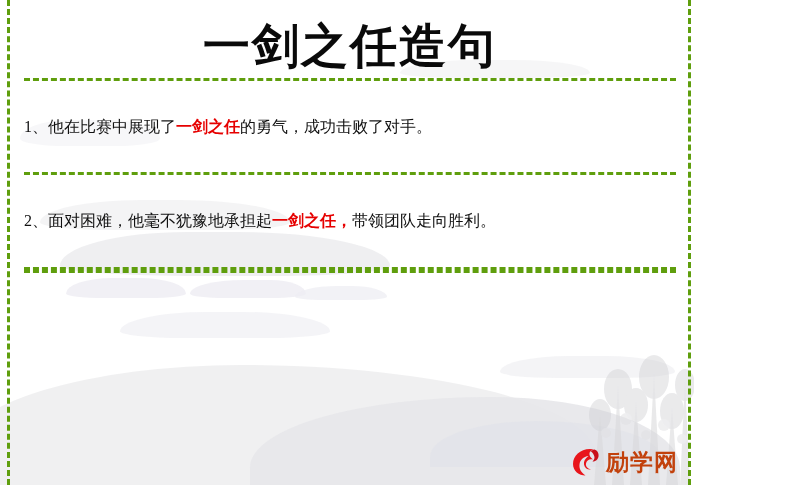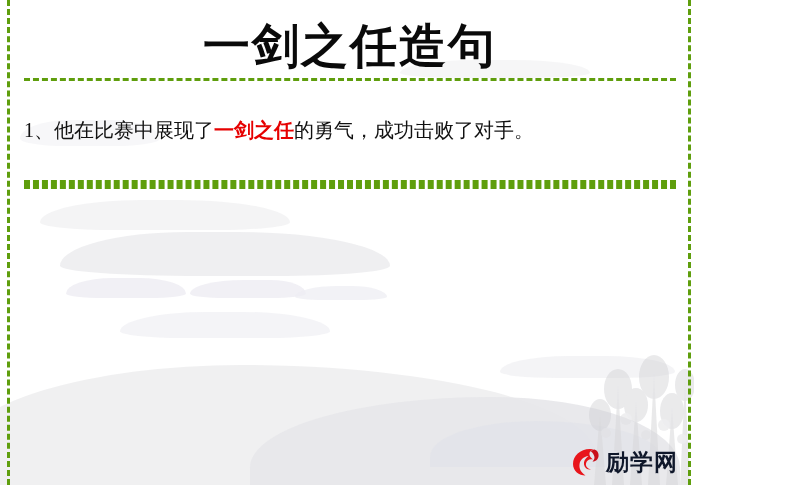--- a/index.html
+++ b/index.html
@@ -190,21 +190,21 @@
     position: relative;
     z-index: 2;
     margin: 0 24px 0 24px;
   }
   .divider {
     height: 0;
     border-top: 3px dashed #5f9e0d;
   }
   .sentence {
     font-family: "Liberation Serif", "DejaVu Serif", serif;
-    font-size: 20px;
+    font-size: 16px;
     line-height: 41px;
     color: #111111;
     padding: 10px 0 11px 0;
     letter-spacing: 0px;
     word-break: break-all;
   }
   .kw {
     color: #e60000;
     font-weight: 700;
   }
@@ -227,21 +227,21 @@
   .logo-mark {
     width: 30px;
     height: 30px;
     display: block;
   }
   .logo-text {
     font-family: "DejaVu Sans", "Liberation Sans", sans-serif;
     font-weight: 700;
     font-size: 23px;
     line-height: 1;
-    color: #0f172a;
+    color: #c2410c;
     letter-spacing: 1px;
   }
 </style>
 </head>
 <body>
 
 <div id="page">
 
   <div class="bg-layer">
     <div class="wash wash-cloud-7"></div>
@@ -295,20 +295,23 @@
   <div class="content">
 
     <div class="divider"></div>
 
     <div class="block-1">
       <p class="sentence"><span>1、</span><span>他在比赛中展现了</span><span class="kw">一剑之任</span><span>的勇气，成功击败了对手。</span></p>
     </div>
 
     <div class="divider"></div>
 
+    <div class="block-2">
+      <p class="sentence"><span>2、</span><span>面对困难，他毫不犹豫地承担起</span><span class="kw">一剑之任，</span><span>带领团队走向胜利。</span></p>
+    </div>
 
     <div class="divider"></div>
 
 
     <div class="divider"></div>
 
   </div>
 
   <div class="logo">
     <svg class="logo-mark" viewBox="0 0 60 60">

